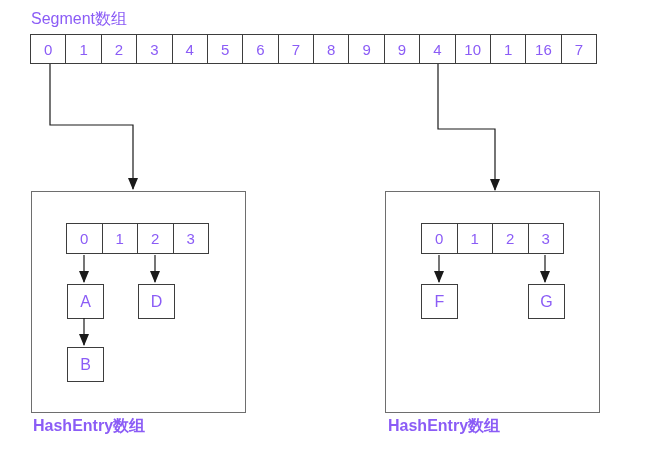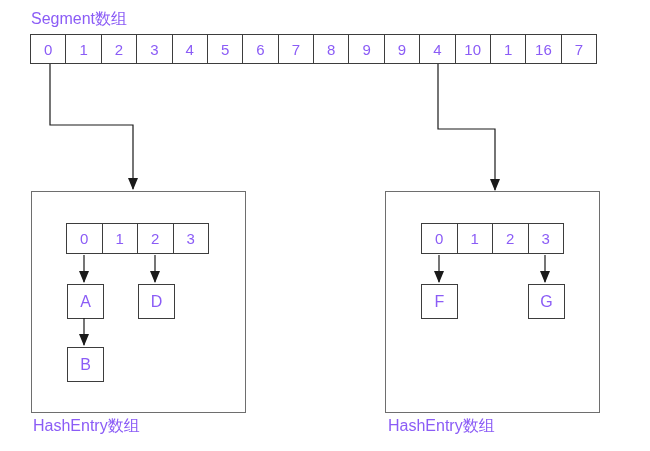--- a/index.html
+++ b/index.html
@@ -22,21 +22,21 @@
   .bucket-right{left:421px;top:223px;}
   .entry{
     position:absolute;width:35px;height:33px;border:1px solid #3d3d3d;background:#ffffff;
     display:flex;align-items:center;justify-content:center;font-size:16px;
   }
   .entry-a{left:67px;top:284px;}
   .entry-b{left:67px;top:347px;}
   .entry-d{left:138px;top:284px;}
   .entry-f{left:421px;top:284px;}
   .entry-g{left:528px;top:284px;}
-  .hash-label{position:absolute;top:415px;font-size:16px;line-height:22px;}
+  .hash-label{position:absolute;top:415px;font-size:16px;line-height:22px;font-weight:bold;}
   .label-left{left:33px;}
   .label-right{left:388px;}
   .connectors{position:absolute;left:0;top:0;width:650px;height:451px;pointer-events:none;}
   .connectors polyline{fill:none;stroke:#1a1a1a;stroke-width:1.2;}
 </style>
 </head>
 <body>
 
 <div class="canvas">
 

